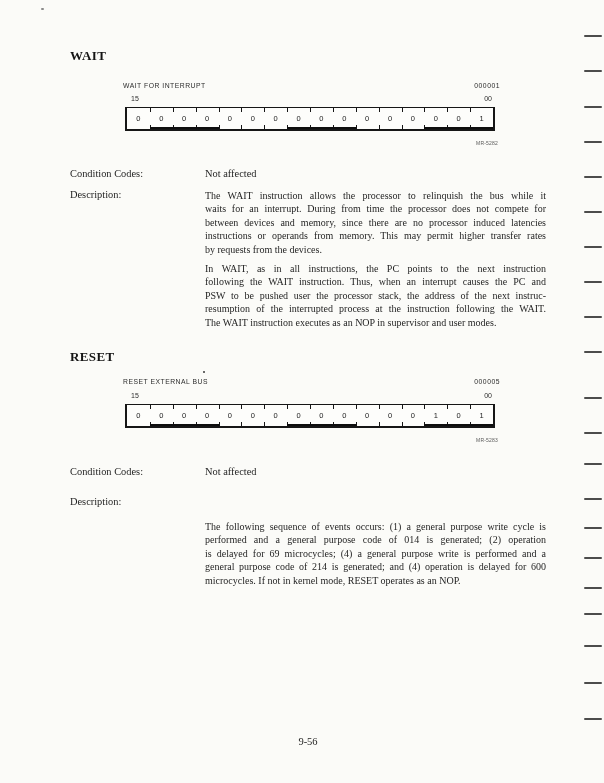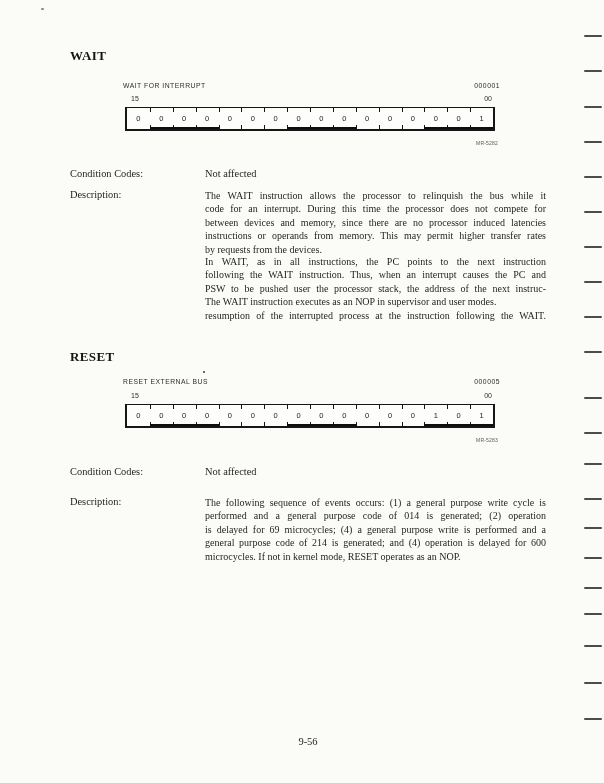--- a/index.html
+++ b/index.html
@@ -188,32 +188,32 @@
 
   <div class="abs mr-label" style="left:378px; top:140px;">MR-5282</div>
 
   <div class="abs field-label" style="left:70px; top:168px;">Condition Codes:</div>
   <div class="abs field-value" style="left:205px; top:168px;">Not affected</div>
 
   <div class="abs field-label" style="left:70px; top:189px;">Description:</div>
 
   <div class="abs para" style="top:189px;">
     <div class="jline">The WAIT instruction allows the processor to relinquish the bus while it</div>
-    <div class="jline">code for an interrupt. During this time the processor does not compete for</div>
+    <div class="jline">waits for an interrupt. During from time the processor does not compete for</div>
     <div class="jline">between devices and memory, since there are no processor induced latencies</div>
     <div class="jline">instructions or operands from memory. This may permit higher transfer rates</div>
     <div class="jline jlast">by requests from the devices.</div>
   </div>
 
-  <div class="abs para" style="top:255px;">
+  <div class="abs para" style="top:262px;">
     <div class="jline">In WAIT, as in all instructions, the PC points to the next instruction</div>
     <div class="jline">following the WAIT instruction. Thus, when an interrupt causes the PC and</div>
     <div class="jline">PSW to be pushed user the processor stack, the address of the next instruc-</div>
+    <div class="jline">resumption of the interrupted process at the instruction following the WAIT.</div>
     <div class="jline jlast">The WAIT instruction executes as an NOP in supervisor and user modes.</div>
-    <div class="jline">resumption of the interrupted process at the instruction following the WAIT.</div>
   </div>
 
   <div class="abs section-title" style="left:70px; top:349px;">RESET</div>
 
   <div class="abs dot-artifact" style="left:203px; top:371px; width:2px; height:2px;"></div>
 
   <div class="abs caption-row" style="top:378px;">
     <span class="dcap">RESET EXTERNAL BUS</span>
     <span class="dcap">000005</span>
   </div>
@@ -275,21 +275,21 @@
       <div class="heavy-seg" style="left: 81.25%; width: 18.75%;"></div>
     </div>
 
   <div class="abs mr-label" style="left:378px; top:437px;">MR-5283</div>
 
   <div class="abs field-label" style="left:70px; top:466px;">Condition Codes:</div>
   <div class="abs field-value" style="left:205px; top:466px;">Not affected</div>
 
   <div class="abs field-label" style="left:70px; top:496px;">Description:</div>
 
-  <div class="abs para" style="top:496px;">
+  <div class="abs para" style="top:520px;">
     <div class="jline">The following sequence of events occurs: (1) a general purpose write cycle is</div>
     <div class="jline">performed and a general purpose code of 014 is generated; (2) operation</div>
     <div class="jline">is delayed for 69 microcycles; (4) a general purpose write is performed and a</div>
     <div class="jline">general purpose code of 214 is generated; and (4) operation is delayed for 600</div>
     <div class="jline jlast">microcycles. If not in kernel mode, RESET operates as an NOP.</div>
   </div>
 
   <div class="abs page-number" style="left:284px; top:736px; width:48px;">9-56</div>
 
 </div>

